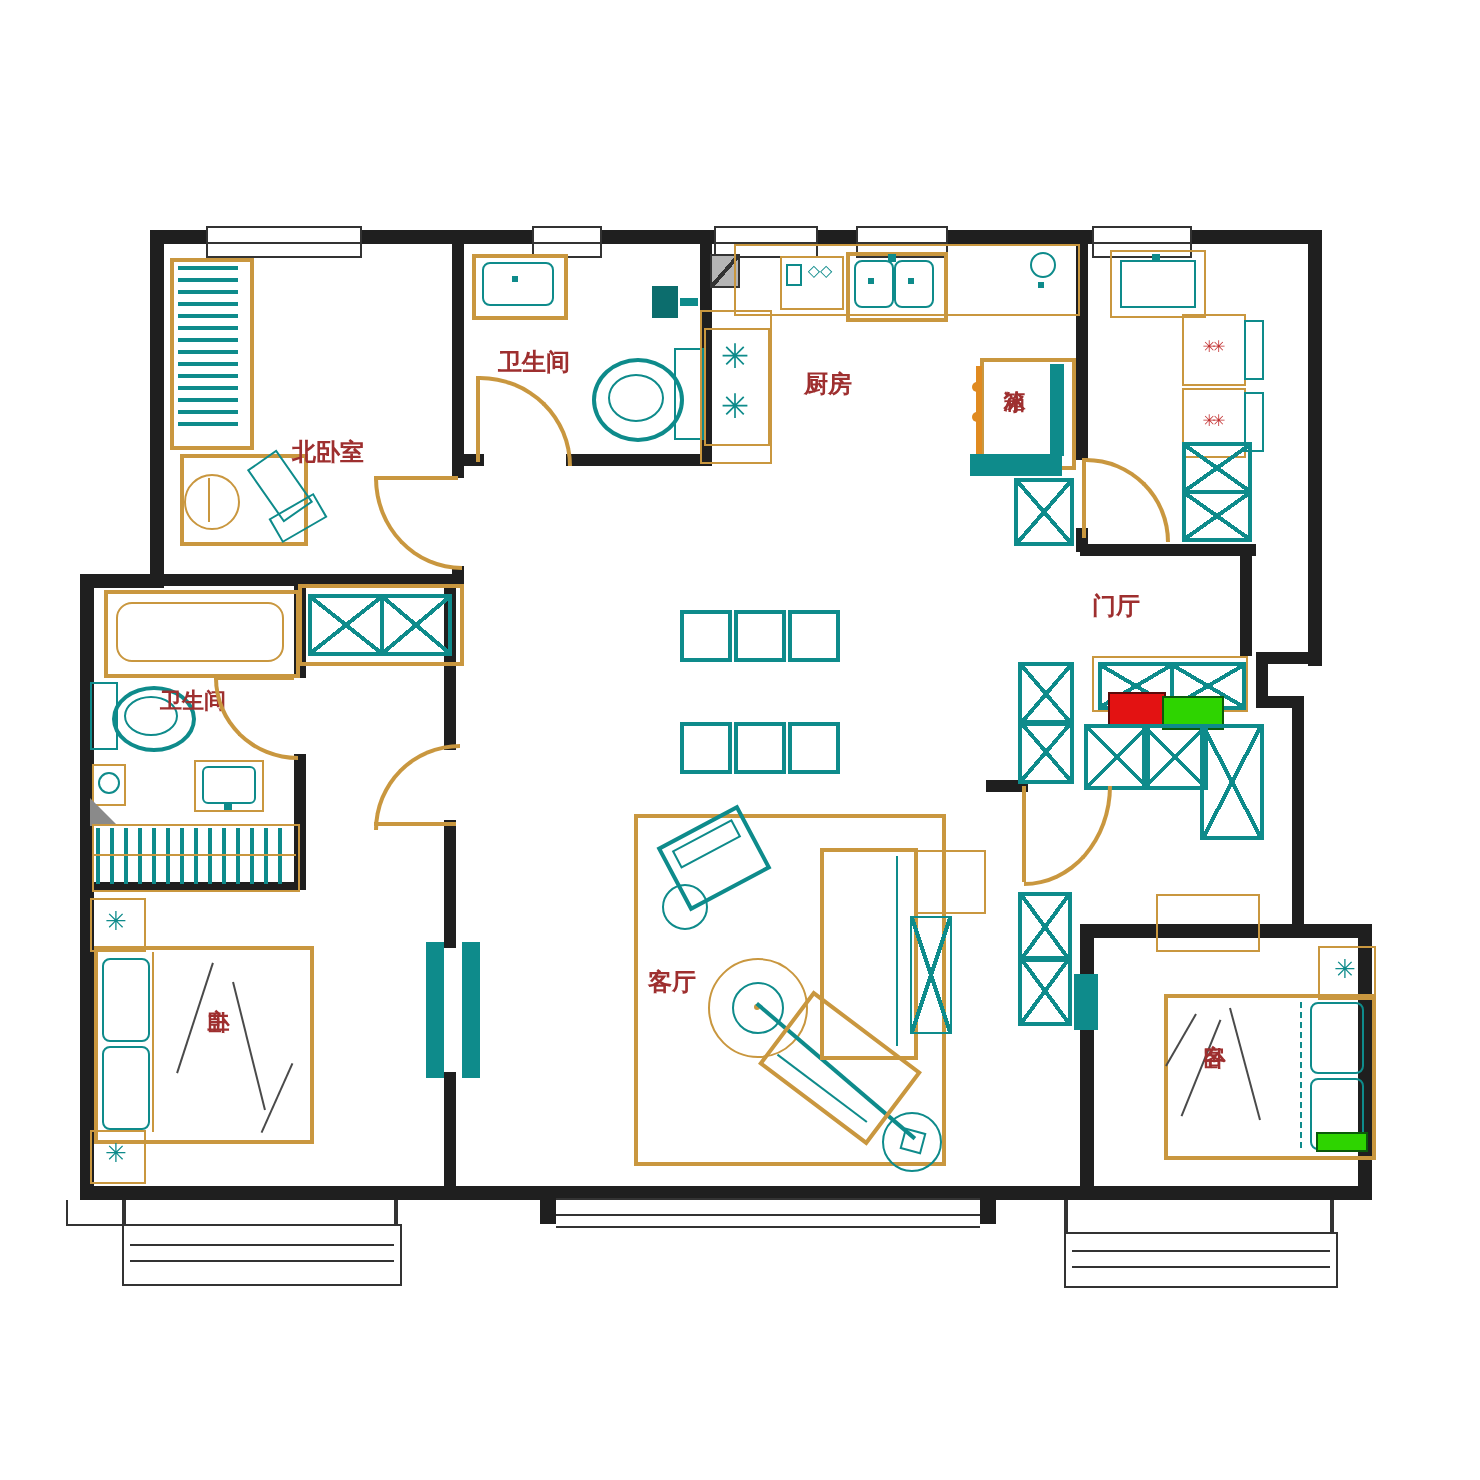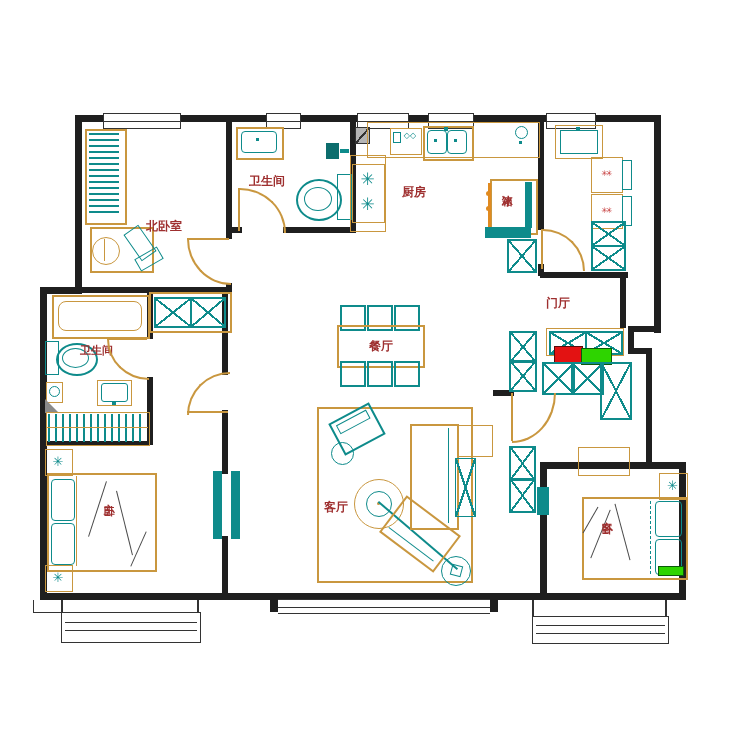--- a/index.html
+++ b/index.html
@@ -220,23 +220,20 @@
   <div class="fold" style="left:97px;top:480px;height:58px;transform:rotate(18deg)"></div>
   <div class="fold" style="left:124px;top:490px;height:66px;transform:rotate(-14deg)"></div>
   <div class="fold" style="left:138px;top:530px;height:38px;transform:rotate(24deg)"></div>
   <div class="lbl v" style="left:102px;top:495px">主卧</div>
   <div class="tan1" style="left:45px;top:565px;width:26px;height:25px"></div>
   <div class="ic" style="left:46px;top:566px;width:24px;height:23px;font-size:13px">✳</div>
 
   <div class="teal" style="left:340px;top:305px;width:22px;height:22px"></div>
   <div class="teal" style="left:367px;top:305px;width:22px;height:22px"></div>
   <div class="teal" style="left:394px;top:305px;width:22px;height:22px"></div>
-  <div class="tan ctr" style="left:337px;top:325px;width:84px;height:39px">
-    <span class="lbl" style="position:static">餐厅</span>
-  </div>
   <div class="teal" style="left:340px;top:361px;width:22px;height:22px"></div>
   <div class="teal" style="left:367px;top:361px;width:22px;height:22px"></div>
   <div class="teal" style="left:394px;top:361px;width:22px;height:22px"></div>
 
   <div class="tan" style="left:317px;top:407px;width:152px;height:172px"></div>
   <div class="teal" style="left:334px;top:411px;width:42px;height:32px;transform:rotate(-28deg)">
     <div class="teal1" style="left:4px;top:3px;width:32px;height:8px"></div>
   </div>
   <div class="teal1 r50" style="left:331px;top:442px;width:21px;height:21px"></div>
   <div class="tan1 r50" style="left:354px;top:479px;width:48px;height:48px"></div>
@@ -245,21 +242,21 @@
   <div class="fillteal" style="left:379px;top:501px;width:104px;height:2px;transform:rotate(40.5deg);transform-origin:left top"></div>
   <div class="teal1 r50" style="left:441px;top:556px;width:28px;height:28px"></div>
   <div class="teal1" style="left:451px;top:565px;width:9px;height:9px;transform:rotate(15deg)"></div>
   <div class="tan" style="left:410px;top:424px;width:45px;height:102px"></div>
   <div class="fillteal" style="left:448px;top:428px;width:1px;height:95px"></div>
   <div class="tan" style="left:386px;top:511px;width:64px;height:42px;transform:rotate(37deg)">
     <div class="fillteal" style="left:3px;top:34px;width:56px;height:1px"></div>
   </div>
   <div class="tan1" style="left:457px;top:425px;width:34px;height:30px"></div>
   <div class="x" style="left:455px;top:458px;width:19px;height:57px;border-width:1px"></div>
-  <div class="lbl" style="left:324px;top:500px">客厅</div>
+  <div class="lbl" style="left:324px;top:484px">客厅</div>
 
   <div class="tan" style="left:582px;top:497px;width:102px;height:79px"></div>
   <div class="teal1" style="left:655px;top:501px;width:25px;height:34px;border-radius:4px"></div>
   <div class="teal1" style="left:655px;top:539px;width:25px;height:34px;border-radius:4px"></div>
   <div class="dash" style="left:650px;top:501px;height:73px"></div>
   <div class="greenblock" style="left:658px;top:566px;width:24px;height:8px"></div>
   <div class="fold" style="left:600px;top:508px;height:52px;transform:rotate(22deg)"></div>
   <div class="fold" style="left:622px;top:503px;height:58px;transform:rotate(-15deg)"></div>
   <div class="fold" style="left:590px;top:505px;height:30px;transform:rotate(30deg)"></div>
   <div class="lbl v" style="left:600px;top:513px">客卧</div>

